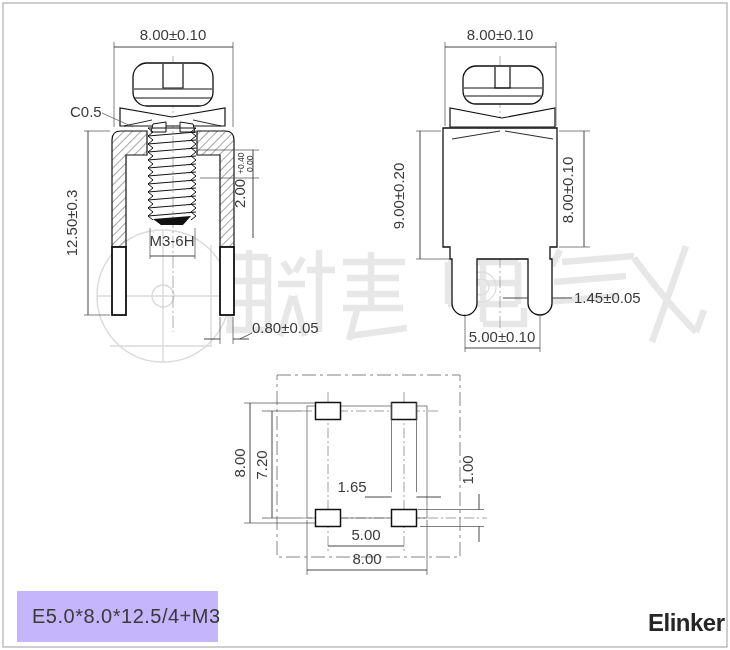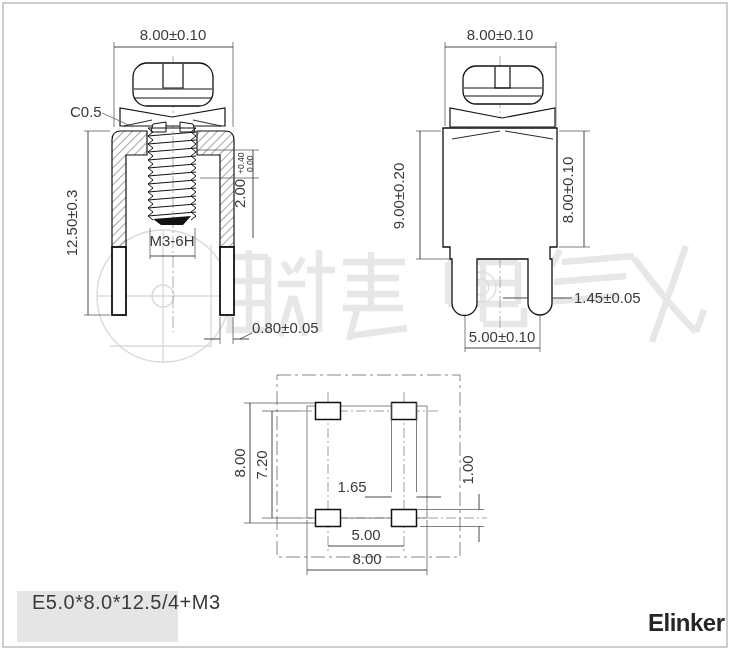--- a/index.html
+++ b/index.html
@@ -1,22 +1,22 @@
 <!DOCTYPE html>
 <html><head>
 <meta charset="utf-8">
 <style>
   html,body{margin:0;padding:0;background:#fff;}
   #stage{position:relative;width:730px;height:650px;background:#ffffff;overflow:hidden;
          font-family:"Liberation Sans", sans-serif;border-radius:6px;}
   svg text{font-family:"Liberation Sans", sans-serif;}
   .dim{font-size:15px;fill:#3a3a3a;}
   .dimsm{font-size:8.5px;fill:#3a3a3a;}
-  .titleblock{position:absolute;left:17px;top:591px;width:161px;height:51px;background:#e5e5e5;
-              display:flex;align-items:flex-start;}
+  .titleblock{position:absolute;left:17px;top:591px;width:201px;height:51px;background:#c4b5fd;
+              display:flex;align-items:center;}
   .titleblock span{margin-left:15px;font-size:20px;color:#3a3a3a;letter-spacing:0.5px;}
   .brand{position:absolute;left:610px;top:604px;width:112px;height:38px;display:flex;align-items:center;gap:36px;}
   .brand .brand-text{font-size:24px;font-weight:bold;color:#262626;letter-spacing:-0.5px;margin-left:2px;}
 </style>
 </head>
 <body>
 
 <div id="stage">
 
 <svg width="730" height="650" viewBox="0 0 730 650">

